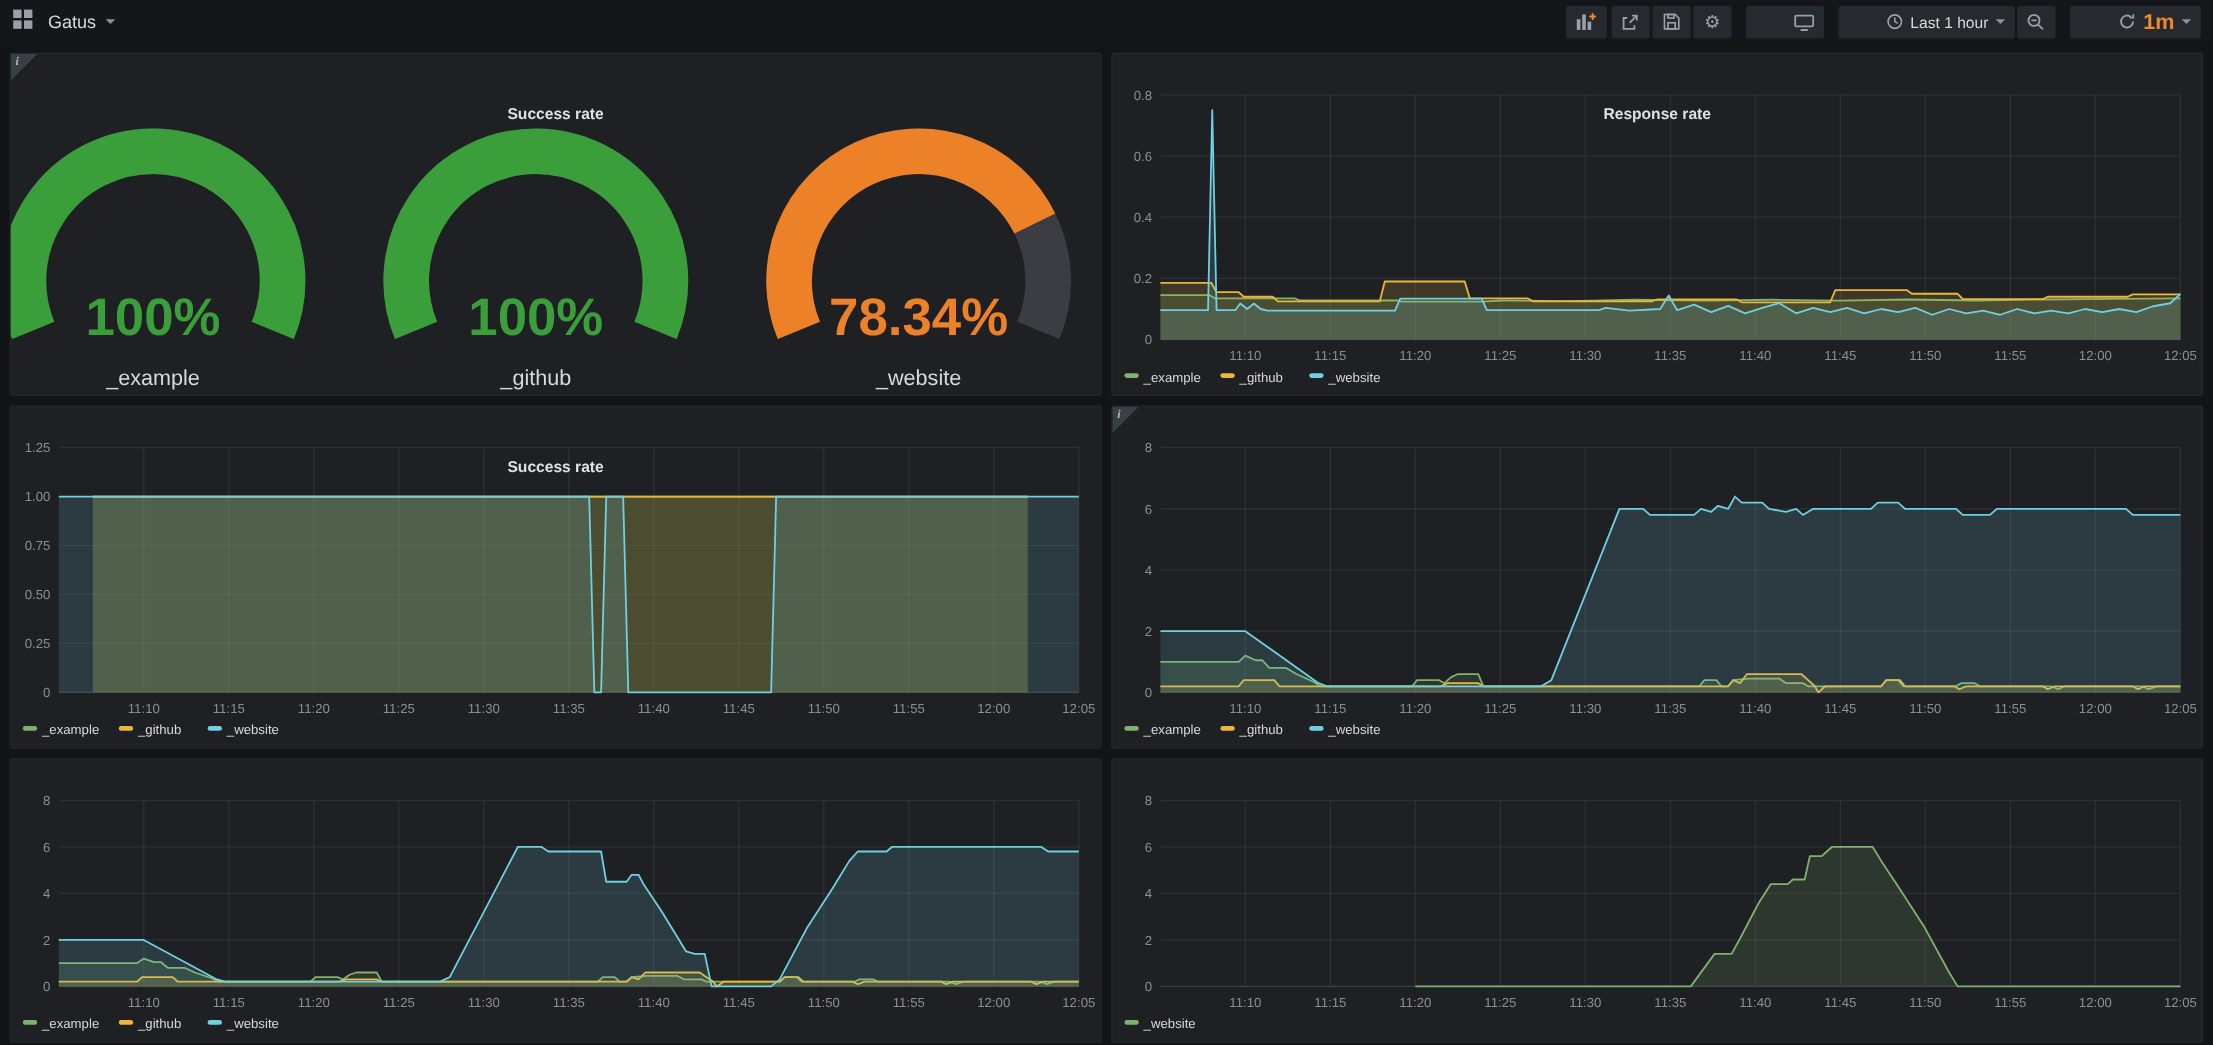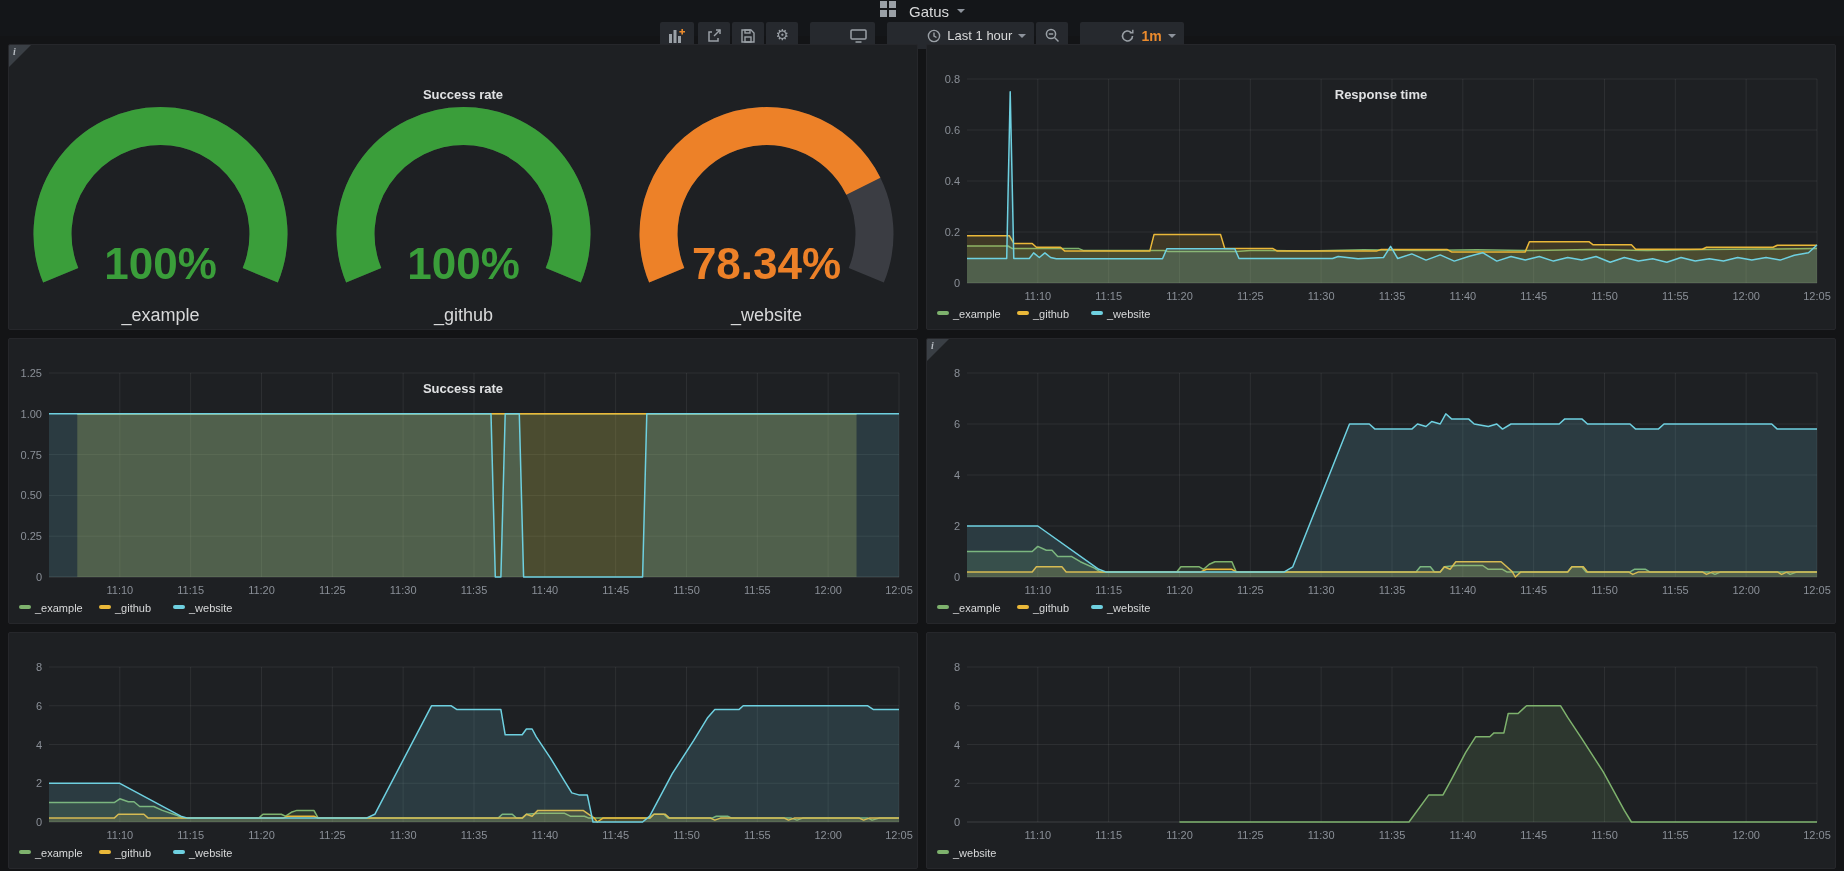--- a/index.html
+++ b/index.html
@@ -1,39 +1,39 @@
 <!DOCTYPE html>
 <html><head>
 <meta charset="utf-8">
 <style>
   * { margin:0; padding:0; box-sizing:border-box; }
   html,body { width:1844px; height:871px; overflow:hidden; background:#131416;
               font-family:"Liberation Sans", sans-serif; }
   .navbar { height:36px; width:100%; background:#141619; display:flex;
-            align-items:center; justify-content:space-between; padding:0 10px;flex-direction:column; }
+            align-items:center; justify-content:space-between; padding:0 10px; }
   .nav-left { display:flex; align-items:center; gap:12px; }
   .brand { color:#d8d9da; font-size:15px; display:flex; align-items:center; gap:8px; cursor:pointer; }
   .caret { width:0; height:0; border-left:4px solid transparent; border-right:4px solid transparent;
            border-top:4px solid #8d939c; display:inline-block; }
   .nav-right { display:flex; align-items:center; }
   .nav-btn { height:27px; min-width:32px; background:#26292e; border:none; border-radius:2px;
              display:flex; align-items:center; justify-content:center; gap:6px; color:#9aa0a6;
              cursor:pointer; padding:0 8px; font-family:"Liberation Sans", sans-serif; }
   .nav-btn svg { display:block; }
   .gap-s { margin-left:4px; } .gap-m { margin-left:12px;padding-left:40px; } .gap-xs { margin-left:2px; }
   .tp-label { color:#d8d9da; font-size:13px; }
-  .interval-label { color:#eb8b2d; font-size:14px; font-weight:bold; }
+  .interval-label { color:#eb8b2d; font-size:18px; font-weight:bold; }
   .dashboard { position:absolute; top:36px; left:0; width:1844px; padding:8px; display:grid;
                grid-template-columns:910px 910px; grid-template-rows:286px 286px 237px; gap:8px; }
   .panel { position:relative; background:#1e2023; border:1px solid #26272b; border-radius:2px; overflow:hidden; }
   .panel-title { height:24px; display:flex; align-items:center; justify-content:center;
                  color:#e0e1e3; font-size:13px; font-weight:bold; cursor:pointer;margin-top:37px; }
   .chart-host { position:absolute; top:24px; left:4px; right:4px; bottom:2px; }
   .gauges-row { position:absolute; top:24px; left:0; right:0; bottom:0;
-                display:flex; align-items:flex-start; justify-content:flex-start; }
+                display:flex; align-items:flex-start; justify-content:flex-end;gap:16px; }
   .info-corner { position:absolute; top:0; left:0; width:0; height:0;
                  border-top:22px solid #3a3f45; border-right:22px solid transparent; cursor:pointer; }
   .info-corner span { position:absolute; top:-21px; left:4px; color:#b7bcc2; font-size:10px;
                       font-style:italic; font-weight:bold; font-family:"Liberation Serif", serif; }
 </style>
 </head>
 <body>
 
 <header class="navbar">
   <div class="nav-left">
@@ -131,21 +131,21 @@
         <div><svg width="303" height="260" viewBox="0 0 303 260">
             <path d="M 51.72 206.33 A 108 108 0 1 1 251.28 206.33" stroke="#3b3d43" stroke-width="38" fill="none"></path>
             <path d="M 51.72 206.33 A 108 108 0 0 1 248.37 117.26" stroke="#ED8128" stroke-width="38" fill="none"></path>
             <text x="151.5" y="210" text-anchor="middle" fill="#ED8128" font-size="44" font-weight="bold" font-family="Liberation Sans, sans-serif">78.34%</text>
             <text x="151.5" y="252" text-anchor="middle" fill="#d8d9da" font-size="18" font-family="Liberation Sans, sans-serif">_website</text>
           </svg></div>
       </div>
   </section>
 
   <section class="panel">
-    <div class="panel-title">Response time</div>
+    <div class="panel-title">Response rate</div>
     <div class="chart-host"><svg width="900" height="258">
           <line x1="106.83333333333333" y1="10" x2="106.83333333333333" y2="214" stroke="rgba(255,255,255,0.07)"></line>
           <line x1="177.66666666666666" y1="10" x2="177.66666666666666" y2="214" stroke="rgba(255,255,255,0.07)"></line>
           <line x1="248.5" y1="10" x2="248.5" y2="214" stroke="rgba(255,255,255,0.07)"></line>
           <line x1="319.3333333333333" y1="10" x2="319.3333333333333" y2="214" stroke="rgba(255,255,255,0.07)"></line>
           <line x1="390.1666666666667" y1="10" x2="390.1666666666667" y2="214" stroke="rgba(255,255,255,0.07)"></line>
           <line x1="461" y1="10" x2="461" y2="214" stroke="rgba(255,255,255,0.07)"></line>
           <line x1="531.8333333333334" y1="10" x2="531.8333333333334" y2="214" stroke="rgba(255,255,255,0.07)"></line>
           <line x1="602.6666666666666" y1="10" x2="602.6666666666666" y2="214" stroke="rgba(255,255,255,0.07)"></line>
           <line x1="673.5" y1="10" x2="673.5" y2="214" stroke="rgba(255,255,255,0.07)"></line>

